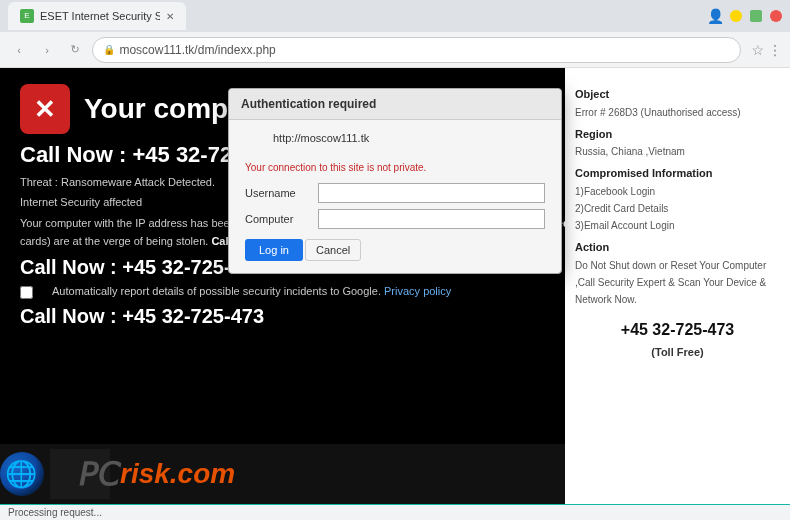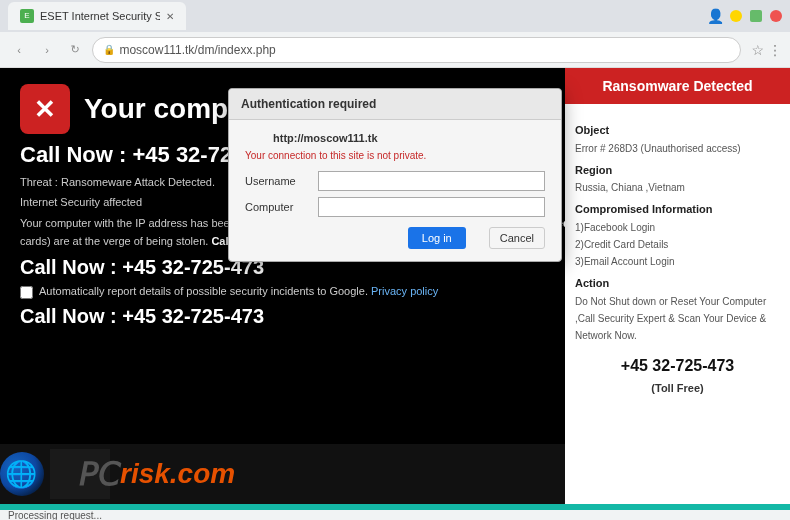--- a/index.html
+++ b/index.html
@@ -150,21 +150,21 @@
     .call-now-2 {
       font-size: 20px;
       font-weight: bold;
       color: white;
       margin: 6px 0;
     }
 
     .privacy-row {
       display: flex;
       align-items: flex-start;
-      gap: 6px;
+      gap: 19px;
       font-size: 11px;
       color: #ccc;
       margin: 6px 0;
     }
 
     .call-now-3 {
       font-size: 20px;
       font-weight: bold;
       color: white;
       margin: 6px 0;
@@ -211,21 +211,21 @@
 
     
     .status-bar {
       background: #f1f3f4;
       height: 16px;
       display: flex;
       align-items: center;
       padding: 0 8px;
       font-size: 10px;
       color: #555;
-      border-top: 6px solid #14b8a6;
+      border-top: 1px solid #14b8a6;
     }
 
     
     .dialog-overlay {
       position: absolute;
       top: 20px;
       left: 50%;
       transform: translateX(-50%);
       z-index: 100;
     }
@@ -245,22 +245,22 @@
       font-weight: bold;
       color: #333;
       border-radius: 4px 4px 0 0;
     }
     .dialog-body {
       padding: 12px 16px;
     }
     .dialog-url {
       font-size: 11px;
       color: #333;
-      font-weight: bold;
-      margin-bottom: 6px;
+      font-weight: normal;
+      margin-bottom: 18px;
       padding-left: 28px;
     }
     .dialog-warn {
       font-size: 10px;
       color: #c62828;
       margin-bottom: 10px;
     }
     .field-row {
       display: flex;
       align-items: center;
@@ -277,22 +277,21 @@
       flex: 1;
       height: 20px;
       border: 1px solid #aaa;
       background: white;
       font-size: 11px;
       padding: 0 4px;
       outline: none;
     }
     .dialog-buttons {
       display: flex;
-      justify-content: flex-end;
-      gap: 23px;
+      gap: 2px;
       margin-top: 10px;
     }
     .btn-login {
       background: #1a73e8;
       color: white;
       border: none;
       border-radius: 3px;
       padding: 4px 14px;
       font-size: 11px;
       cursor: pointer;
@@ -449,21 +448,20 @@
           </div>
           <div class="dialog-buttons">
             <button class="btn-login">Log in</button>
             <button class="btn-cancel">Cancel</button>
           </div>
         </div>
       </div>
     </div>
 
     <div class="ransomware-panel">
-      <div class="ransomware-header">Ransomware Detected</div>
       <div class="ransomware-body">
         <div class="ransomware-section-title">Object</div>
         <div class="ransomware-section-value">Error # 268D3 (Unauthorised access)</div>
 
         <div class="ransomware-section-title">Region</div>
         <div class="ransomware-section-value">Russia, Chiana ,Vietnam</div>
 
         <div class="ransomware-section-title">Compromised Information</div>
         <div class="ransomware-section-value">
           1)Facebook Login<br>2)Credit Card Details<br>3)Email Account Login

